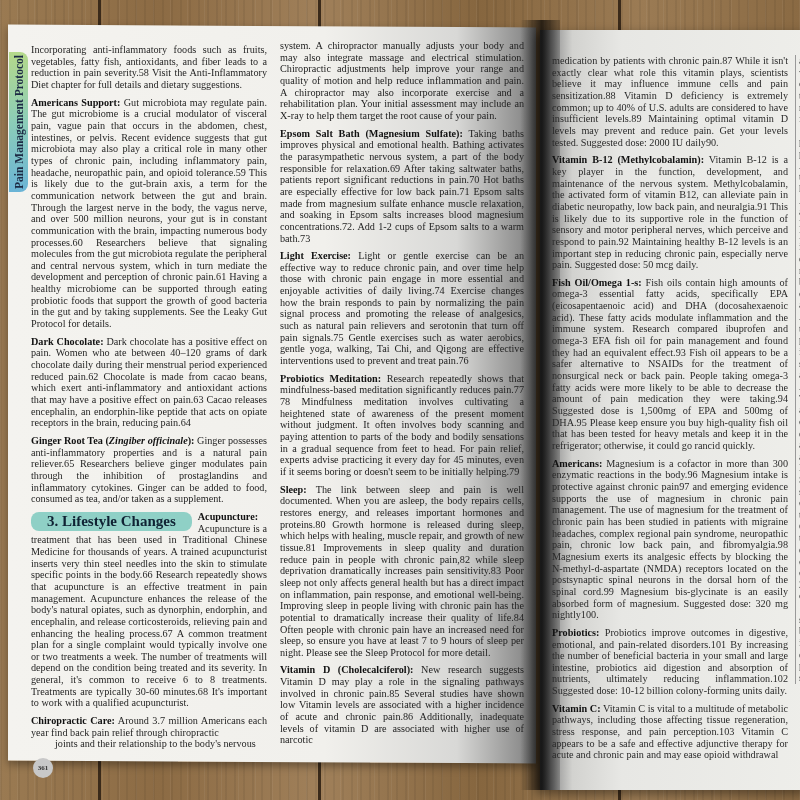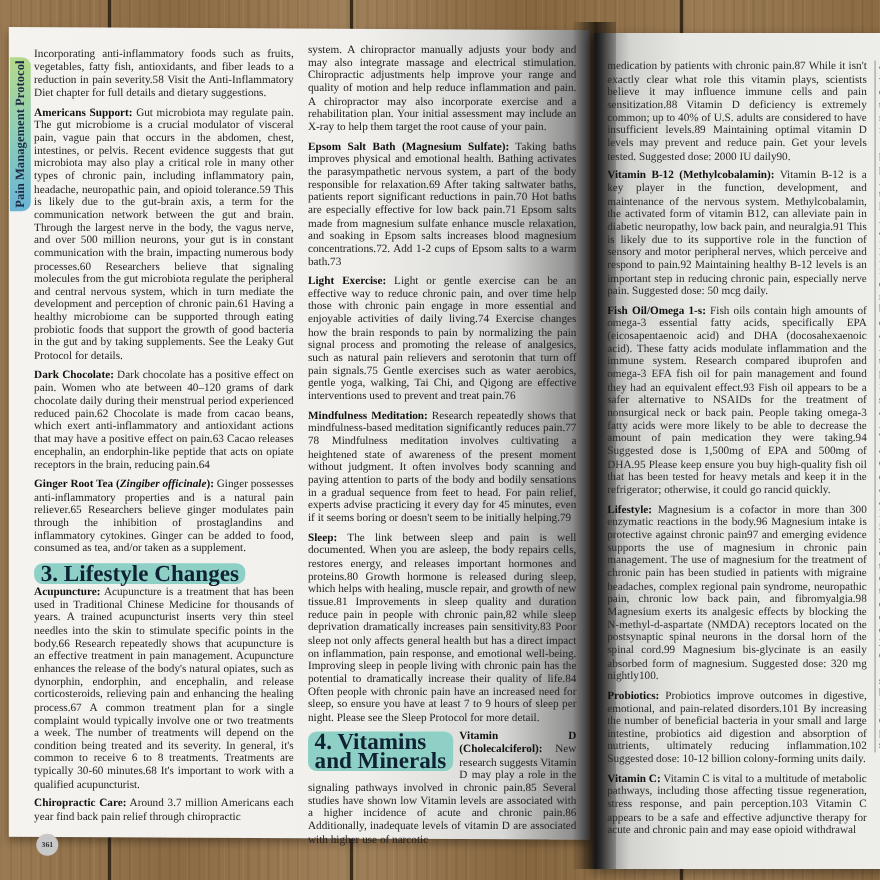--- a/index.html
+++ b/index.html
@@ -53,22 +53,22 @@
   .col p { margin-bottom: 6px; }
   .col b { font-weight: bold; color: #111; }
   .col-1 { left: 31px; top: 44px; width: 236px; }
   .col-2 { left: 280px; top: 40px; width: 244px; color: #222; }
   .col-3 { left: 552px; top: 55px; width: 236px; color: #2a2a2a; }
   .col-4 { left: 795px; top: 55px; width: 10px; overflow: hidden; font-size: 10px; color: #333; border-left: 1px solid #999; }
 
   .section-badge {
     float: left; margin: 1px 6px 2px 0;
     background: #8fd0c6; border-radius: 8px;
-    padding: 1px 6px; font-weight: bold; color: #0f2233;
-    font-size: 21px; line-height: 17px;
+    padding: 1px 16px; font-weight: bold; color: #0f2233;
+    font-size: 15px; line-height: 17px;
   }
   .page-num {
     position: absolute; left: 33px; top: 758px;
     width: 20px; height: 20px; border-radius: 50%;
     background: #c8c8c8; font-size: 7px; font-weight: bold;
     display: flex; align-items: center; justify-content: center; color: #333;
   }
   .indent-line { padding-left: 24px; }
 </style>
 </head>
@@ -102,62 +102,62 @@
     <span>Ginger possesses anti-inflammatory properties and is a natural pain reliever.65 Researchers believe ginger modulates pain through the inhibition of prostaglandins and inflammatory cytokines. Ginger can be added to food, consumed as tea, and/or taken as a supplement.</span>
   </p>
   <p>
     <span class="section-badge">3. Lifestyle Changes</span>
     <b>Acupuncture:</b>
     <span>Acupuncture is a treatment that has been used in Traditional Chinese Medicine for thousands of years. A trained acupuncturist inserts very thin steel needles into the skin to stimulate specific points in the body.66 Research repeatedly shows that acupuncture is an effective treatment in pain management. Acupuncture enhances the release of the body's natural opiates, such as dynorphin, endorphin, and encephalin, and release corticosteroids, relieving pain and enhancing the healing process.67 A common treatment plan for a single complaint would typically involve one or two treatments a week. The number of treatments will depend on the condition being treated and its severity. In general, it's common to receive 6 to 8 treatments. Treatments are typically 30-60 minutes.68 It's important to work with a qualified acupuncturist.</span>
   </p>
   <p>
     <b>Chiropractic Care:</b>
     <span>Around 3.7 million Americans each year find back pain relief through chiropractic</span>
+    <span class="indent-line" style="display:block">joints and their relationship to the body's nervous</span>
   </p>
 </div>
 
 <div class="page-num">361</div>
 
 <div class="col col-2">
   <p>system. A chiropractor manually adjusts your body and may also integrate massage and electrical stimulation. Chiropractic adjustments help improve your range and quality of motion and help reduce inflammation and pain. A chiropractor may also incorporate exercise and a rehabilitation plan. Your initial assessment may include an X-ray to help them target the root cause of your pain.</p>
   <p>
     <b>Epsom Salt Bath (Magnesium Sulfate):</b>
     <span>Taking baths improves physical and emotional health. Bathing activates the parasympathetic nervous system, a part of the body responsible for relaxation.69 After taking saltwater baths, patients report significant reductions in pain.70 Hot baths are especially effective for low back pain.71 Epsom salts made from magnesium sulfate enhance muscle relaxation, and soaking in Epsom salts increases blood magnesium concentrations.72. Add 1-2 cups of Epsom salts to a warm bath.73</span>
   </p>
   <p>
     <b>Light Exercise:</b>
     <span>Light or gentle exercise can be an effective way to reduce chronic pain, and over time help those with chronic pain engage in more essential and enjoyable activities of daily living.74 Exercise changes how the brain responds to pain by normalizing the pain signal process and promoting the release of analgesics, such as natural pain relievers and serotonin that turn off pain signals.75 Gentle exercises such as water aerobics, gentle yoga, walking, Tai Chi, and Qigong are effective interventions used to prevent and treat pain.76</span>
   </p>
   <p>
-    <b>Mindfulness Meditation:</b>
+    <b>Probiotics Meditation:</b>
     <span>Research repeatedly shows that mindfulness-based meditation significantly reduces pain.77 78 Mindfulness meditation involves cultivating a heightened state of awareness of the present moment without judgment. It often involves body scanning and paying attention to parts of the body and bodily sensations in a gradual sequence from feet to head. For pain relief, experts advise practicing it every day for 45 minutes, even if it seems boring or doesn't seem to be initially helping.79</span>
   </p>
   <p>
     <b>Sleep:</b>
     <span>The link between sleep and pain is well documented. When you are asleep, the body repairs cells, restores energy, and releases important hormones and proteins.80 Growth hormone is released during sleep, which helps with healing, muscle repair, and growth of new tissue.81 Improvements in sleep quality and duration reduce pain in people with chronic pain,82 while sleep deprivation dramatically increases pain sensitivity.83 Poor sleep not only affects general health but has a direct impact on inflammation, pain response, and emotional well-being. Improving sleep in people living with chronic pain has the potential to dramatically increase their quality of life.84 Often people with chronic pain have an increased need for sleep, so ensure you have at least 7 to 9 hours of sleep per night. Please see the Sleep Protocol for more detail.</span>
   </p>
   <p>
-    <span class="section-badge"><span>4. Vitamins</span><br><span>and Minerals</span></span>
     <b>Vitamin D (Cholecalciferol):</b>
     <span>New research suggests Vitamin D may play a role in the signaling pathways involved in chronic pain.85 Several studies have shown low Vitamin levels are associated with a higher incidence of acute and chronic pain.86 Additionally, inadequate levels of vitamin D are associated with higher use of narcotic</span>
   </p>
 </div>
 
 <div class="col col-3">
   <p>medication by patients with chronic pain.87 While it isn't exactly clear what role this vitamin plays, scientists believe it may influence immune cells and pain sensitization.88 Vitamin D deficiency is extremely common; up to 40% of U.S. adults are considered to have insufficient levels.89 Maintaining optimal vitamin D levels may prevent and reduce pain. Get your levels tested. Suggested dose: 2000 IU daily90.</p>
   <p>
     <b>Vitamin B-12 (Methylcobalamin):</b>
     <span>Vitamin B-12 is a key player in the function, development, and maintenance of the nervous system. Methylcobalamin, the activated form of vitamin B12, can alleviate pain in diabetic neuropathy, low back pain, and neuralgia.91 This is likely due to its supportive role in the function of sensory and motor peripheral nerves, which perceive and respond to pain.92 Maintaining healthy B-12 levels is an important step in reducing chronic pain, especially nerve pain. Suggested dose: 50 mcg daily.</span>
   </p>
   <p>
     <b>Fish Oil/Omega 1-s:</b>
     <span>Fish oils contain high amounts of omega-3 essential fatty acids, specifically EPA (eicosapentaenoic acid) and DHA (docosahexaenoic acid). These fatty acids modulate inflammation and the immune system. Research compared ibuprofen and omega-3 EFA fish oil for pain management and found they had an equivalent effect.93 Fish oil appears to be a safer alternative to NSAIDs for the treatment of nonsurgical neck or back pain. People taking omega-3 fatty acids were more likely to be able to decrease the amount of pain medication they were taking.94 Suggested dose is 1,500mg of EPA and 500mg of DHA.95 Please keep ensure you buy high-quality fish oil that has been tested for heavy metals and keep it in the refrigerator; otherwise, it could go rancid quickly.</span>
   </p>
   <p>
-    <b>Lifestyle:</b>
+    <b>Americans:</b>
     <span>Magnesium is a cofactor in more than 300 enzymatic reactions in the body.96 Magnesium intake is protective against chronic pain97 and emerging evidence supports the use of magnesium in chronic pain management. The use of magnesium for the treatment of chronic pain has been studied in patients with migraine headaches, complex regional pain syndrome, neuropathic pain, chronic low back pain, and fibromyalgia.98 Magnesium exerts its analgesic effects by blocking the N-methyl-d-aspartate (NMDA) receptors located on the postsynaptic spinal neurons in the dorsal horn of the spinal cord.99 Magnesium bis-glycinate is an easily absorbed form of magnesium. Suggested dose: 320 mg nightly100.</span>
   </p>
   <p>
     <b>Probiotics:</b>
     <span>Probiotics improve outcomes in digestive, emotional, and pain-related disorders.101 By increasing the number of beneficial bacteria in your small and large intestine, probiotics aid digestion and absorption of nutrients, ultimately reducing inflammation.102 Suggested dose: 10-12 billion colony-forming units daily.</span>
   </p>
   <p>
     <b>Vitamin C:</b>
     <span>Vitamin C is vital to a multitude of metabolic pathways, including those affecting tissue regeneration, stress response, and pain perception.103 Vitamin C appears to be a safe and effective adjunctive therapy for acute and chronic pain and may ease opioid withdrawal</span>
   </p>

